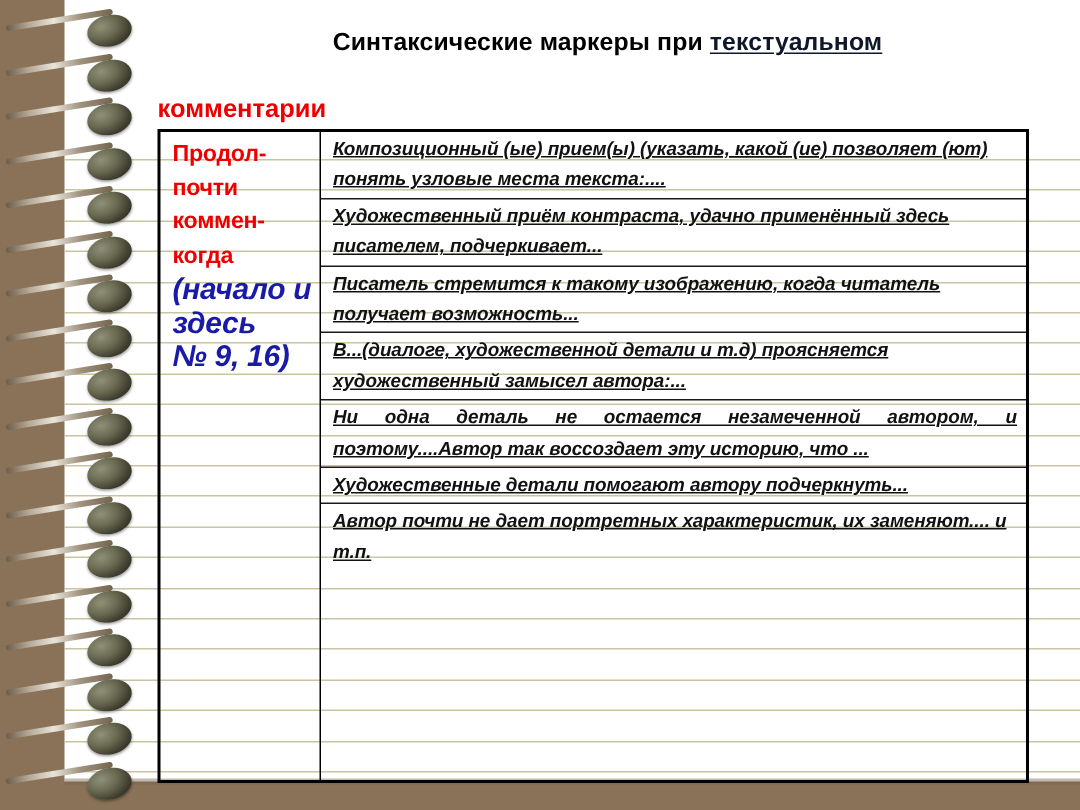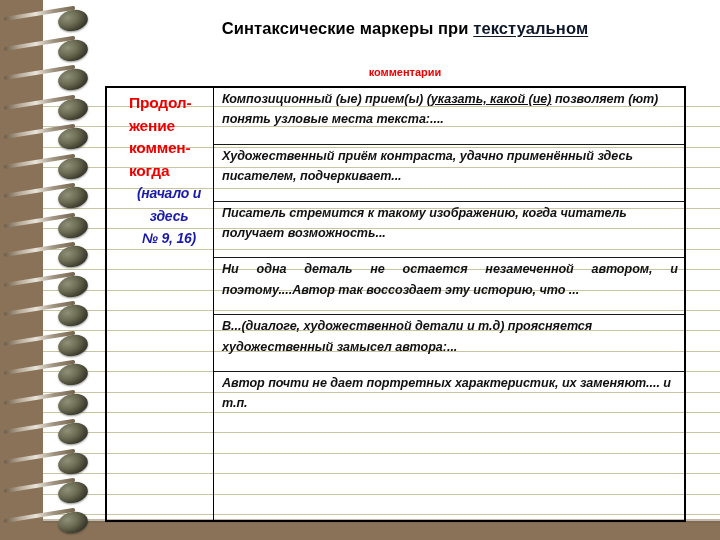--- a/index.html
+++ b/index.html
@@ -111,22 +111,21 @@
     color: #0f172a;
     text-decoration: underline;
     text-underline-offset: 2px;
   }
 
   .subheading {
     position: absolute;
     left: 105px;
     top: 62px;
     width: 600px;
-    text-align: center;
-    font-size: 11px;
+    font-size: 17px;
     font-weight: bold;
     color: #ee0000;
     line-height: 21px;
   }
 
   
   .rules {
     position: absolute;
     left: 43px;
     top: 0;
@@ -154,56 +153,56 @@
     height: 436px;
     border: 2px solid #000000;
     display: flex;
     background: transparent;
   }
 
   .col-left {
     width: 107px;
     flex: 0 0 107px;
     border-right: 1px solid #000000;
-    padding: 4px 4px 0 22px;
+    padding: 4px 4px 0 8px;
   }
 
   .col-right {
     flex: 1 1 auto;
     position: relative;
   }
 
   .label-red {
     font-size: 15.5px;
     font-weight: bold;
     color: #ee0000;
     line-height: 22.5px;
     letter-spacing: -.2px;
   }
 
   .label-blue {
-    font-size: 14px;
+    font-size: 20px;
     font-weight: bold;
     font-style: italic;
     color: #1a1aa8;
     line-height: 22.5px;
     letter-spacing: -.2px;
-    text-align: center;
   }
 
   
   .row {
     border-bottom: 1.6px solid #1a1a1a;
-    padding: 1px 6px 14px 8px;
+    padding: 1px 6px 2px 8px;
     font-size: 12.6px;
     font-weight: bold;
     font-style: italic;
     color: #111111;
     line-height: 20.4px;
     letter-spacing: -.05px;
+    text-decoration: underline;
   }
 
   .row:last-of-type { border-bottom: none; }
 
   .row u { text-decoration: underline; }
 
   .row.justify { text-align: justify; }
 </style>
 </head>
 <body>
@@ -330,30 +329,31 @@
 
 <div class="heading">
   <span>Синтаксические маркеры при </span><span class="hl">текстуальном</span>
 </div>
 <div class="subheading">комментарии</div>
 
 <div class="table">
 
   <div class="col-left">
     <div class="label-red">Продол-</div>
-    <div class="label-red">жение</div>
+    <div class="label-red">почти</div>
     <div class="label-red">коммен-</div>
     <div class="label-red">когда</div>
     <div class="label-blue">(начало и</div>
     <div class="label-blue">здесь</div>
     <div class="label-blue">№ 9, 16)</div>
   </div>
 
   <div class="col-right" id="rows-container">
       <div class="row"><span>Композиционный (ые) прием(ы) </span><u>(указать, какой (ие)</u><span> позволяет (ют) понять узловые места текста:....</span></div>
       <div class="row"><span>Художественный приём контраста, удачно применённый здесь писателем, подчеркивает...</span></div>
       <div class="row"><span>Писатель стремится к такому изображению, когда читатель получает возможность...</span></div>
+      <div class="row"><span>В...(диалоге, художественной детали и  т.д) проясняется художественный замысел автора:...</span></div>
       <div class="row justify"><span>Ни одна деталь не остается незамеченной автором, и поэтому....Автор так воссоздает эту историю, что ...</span></div>
-      <div class="row"><span>В...(диалоге, художественной детали и  т.д) проясняется художественный замысел автора:...</span></div>
+      <div class="row"><span>Художественные детали помогают автору подчеркнуть...</span></div>
       <div class="row"><span>Автор почти не дает портретных характеристик, их заменяют.... и т.п.</span></div>
     </div>
 
 </div>
 
 </body></html>

